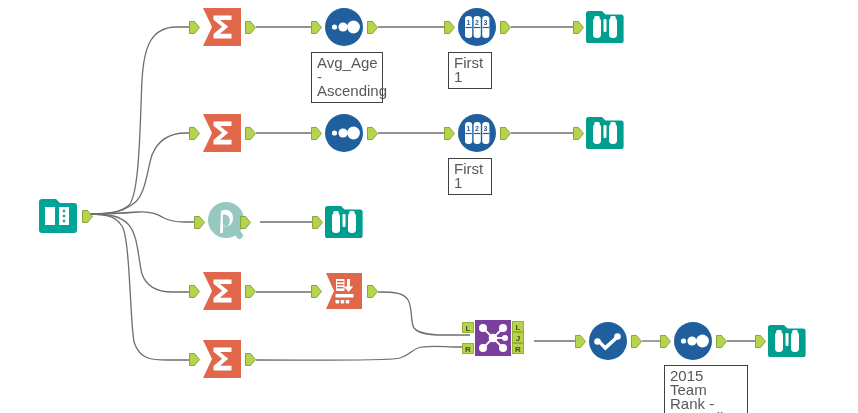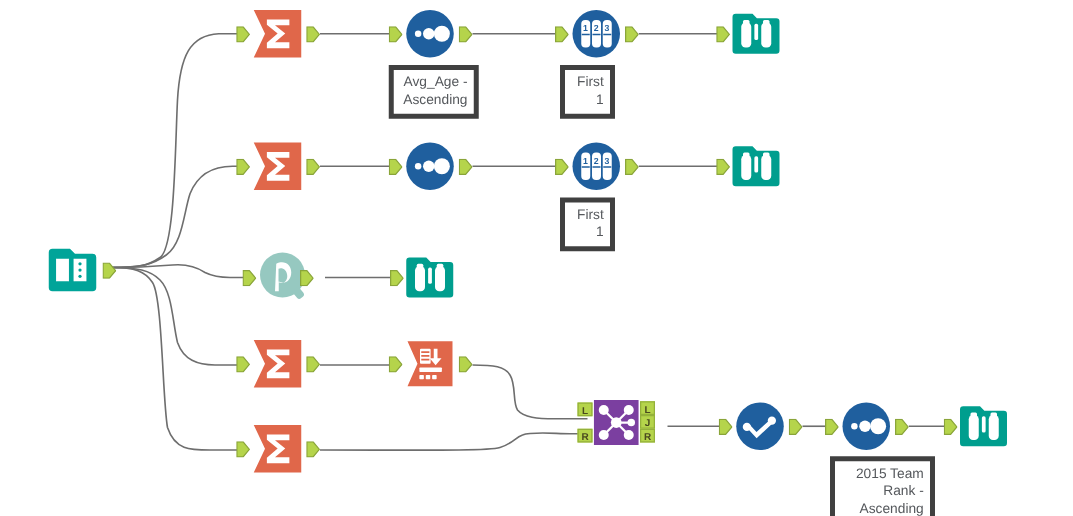--- a/index.html
+++ b/index.html
@@ -31,29 +31,28 @@
     position:absolute;
     width:10px;
     height:13px;
     top:16px;
   }
   .anchor svg{display:block;}
   .anchor.in{left:-11px;}
   .anchor.out{right:-11px;}
   .label{
     position:absolute;
-    border:4px solid #404040;
+    border:1px solid #404040;
     background:#ffffff;
     color:#55585c;
-    font-size:11px;
+    font-size:15px;
     line-height:14px;
     padding:3px 5px 4px 5px;
     white-space:pre-line;
     box-sizing:border-box;
-    text-align:right;
   }
   .join-anchors{
     position:absolute;
     width:12px;
     height:11px;
     font-size:8px;
     line-height:11px;
     font-weight:bold;
     color:#4a4a1f;
     text-align:center;

